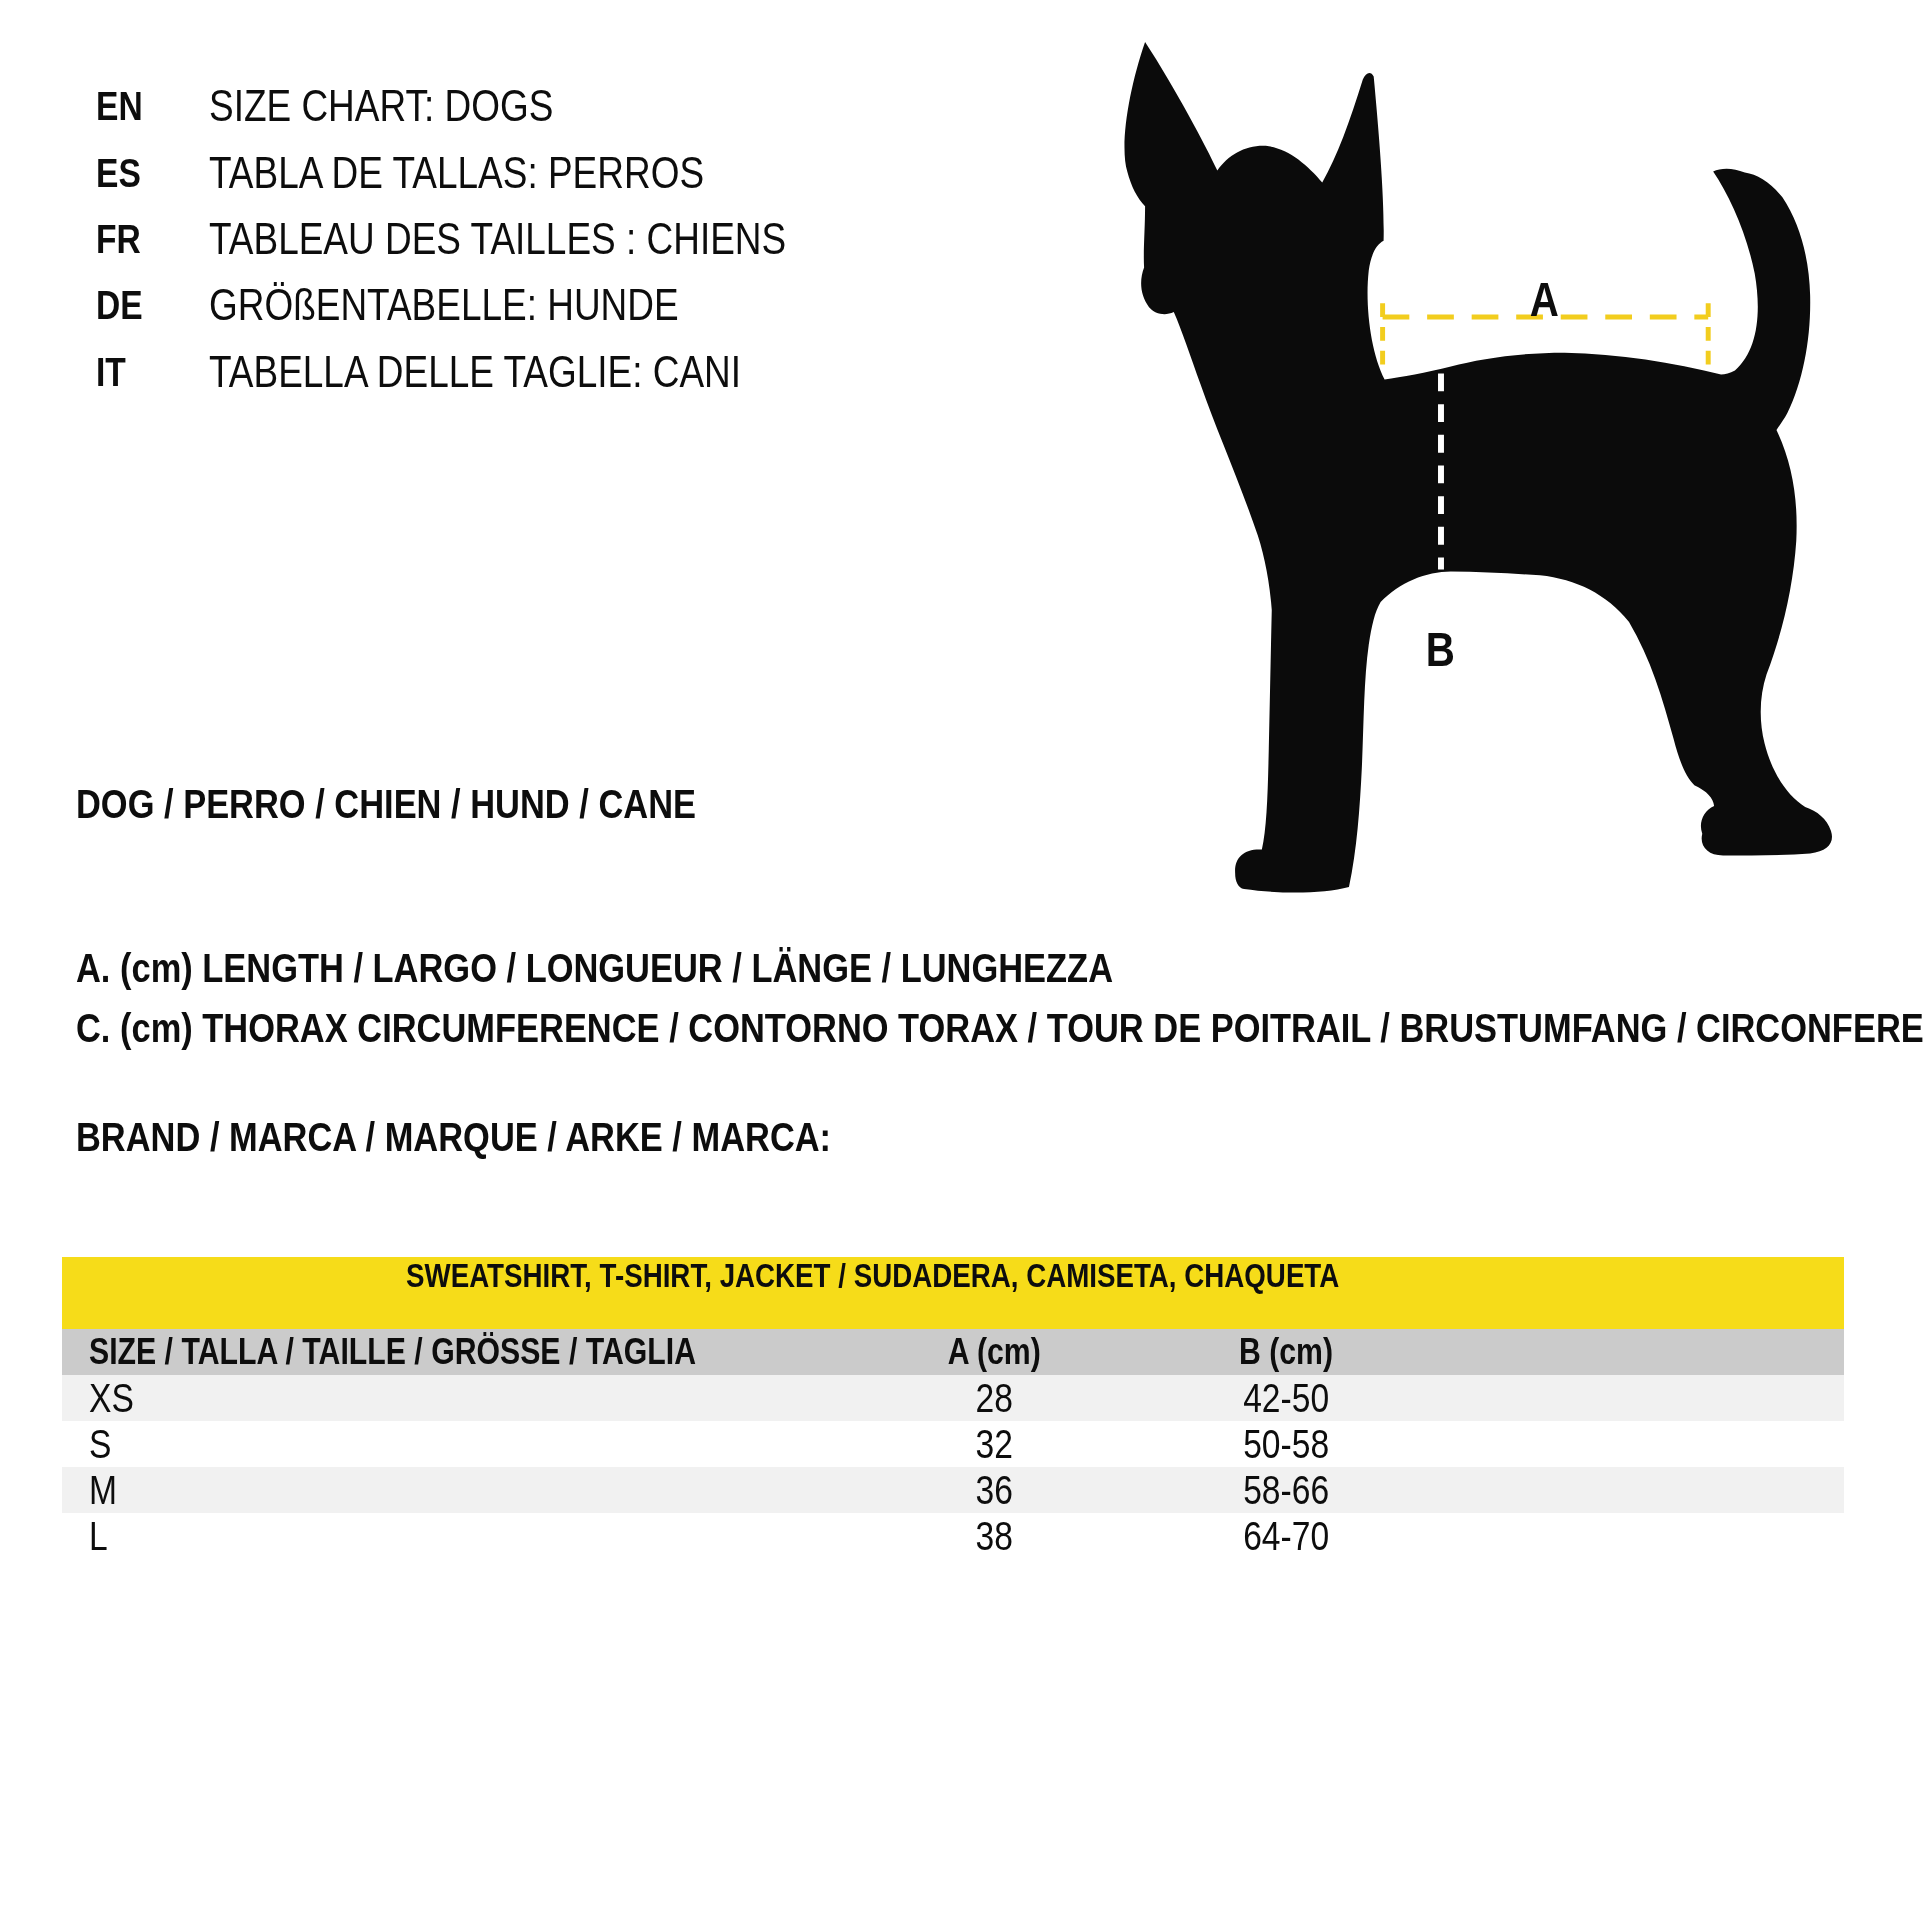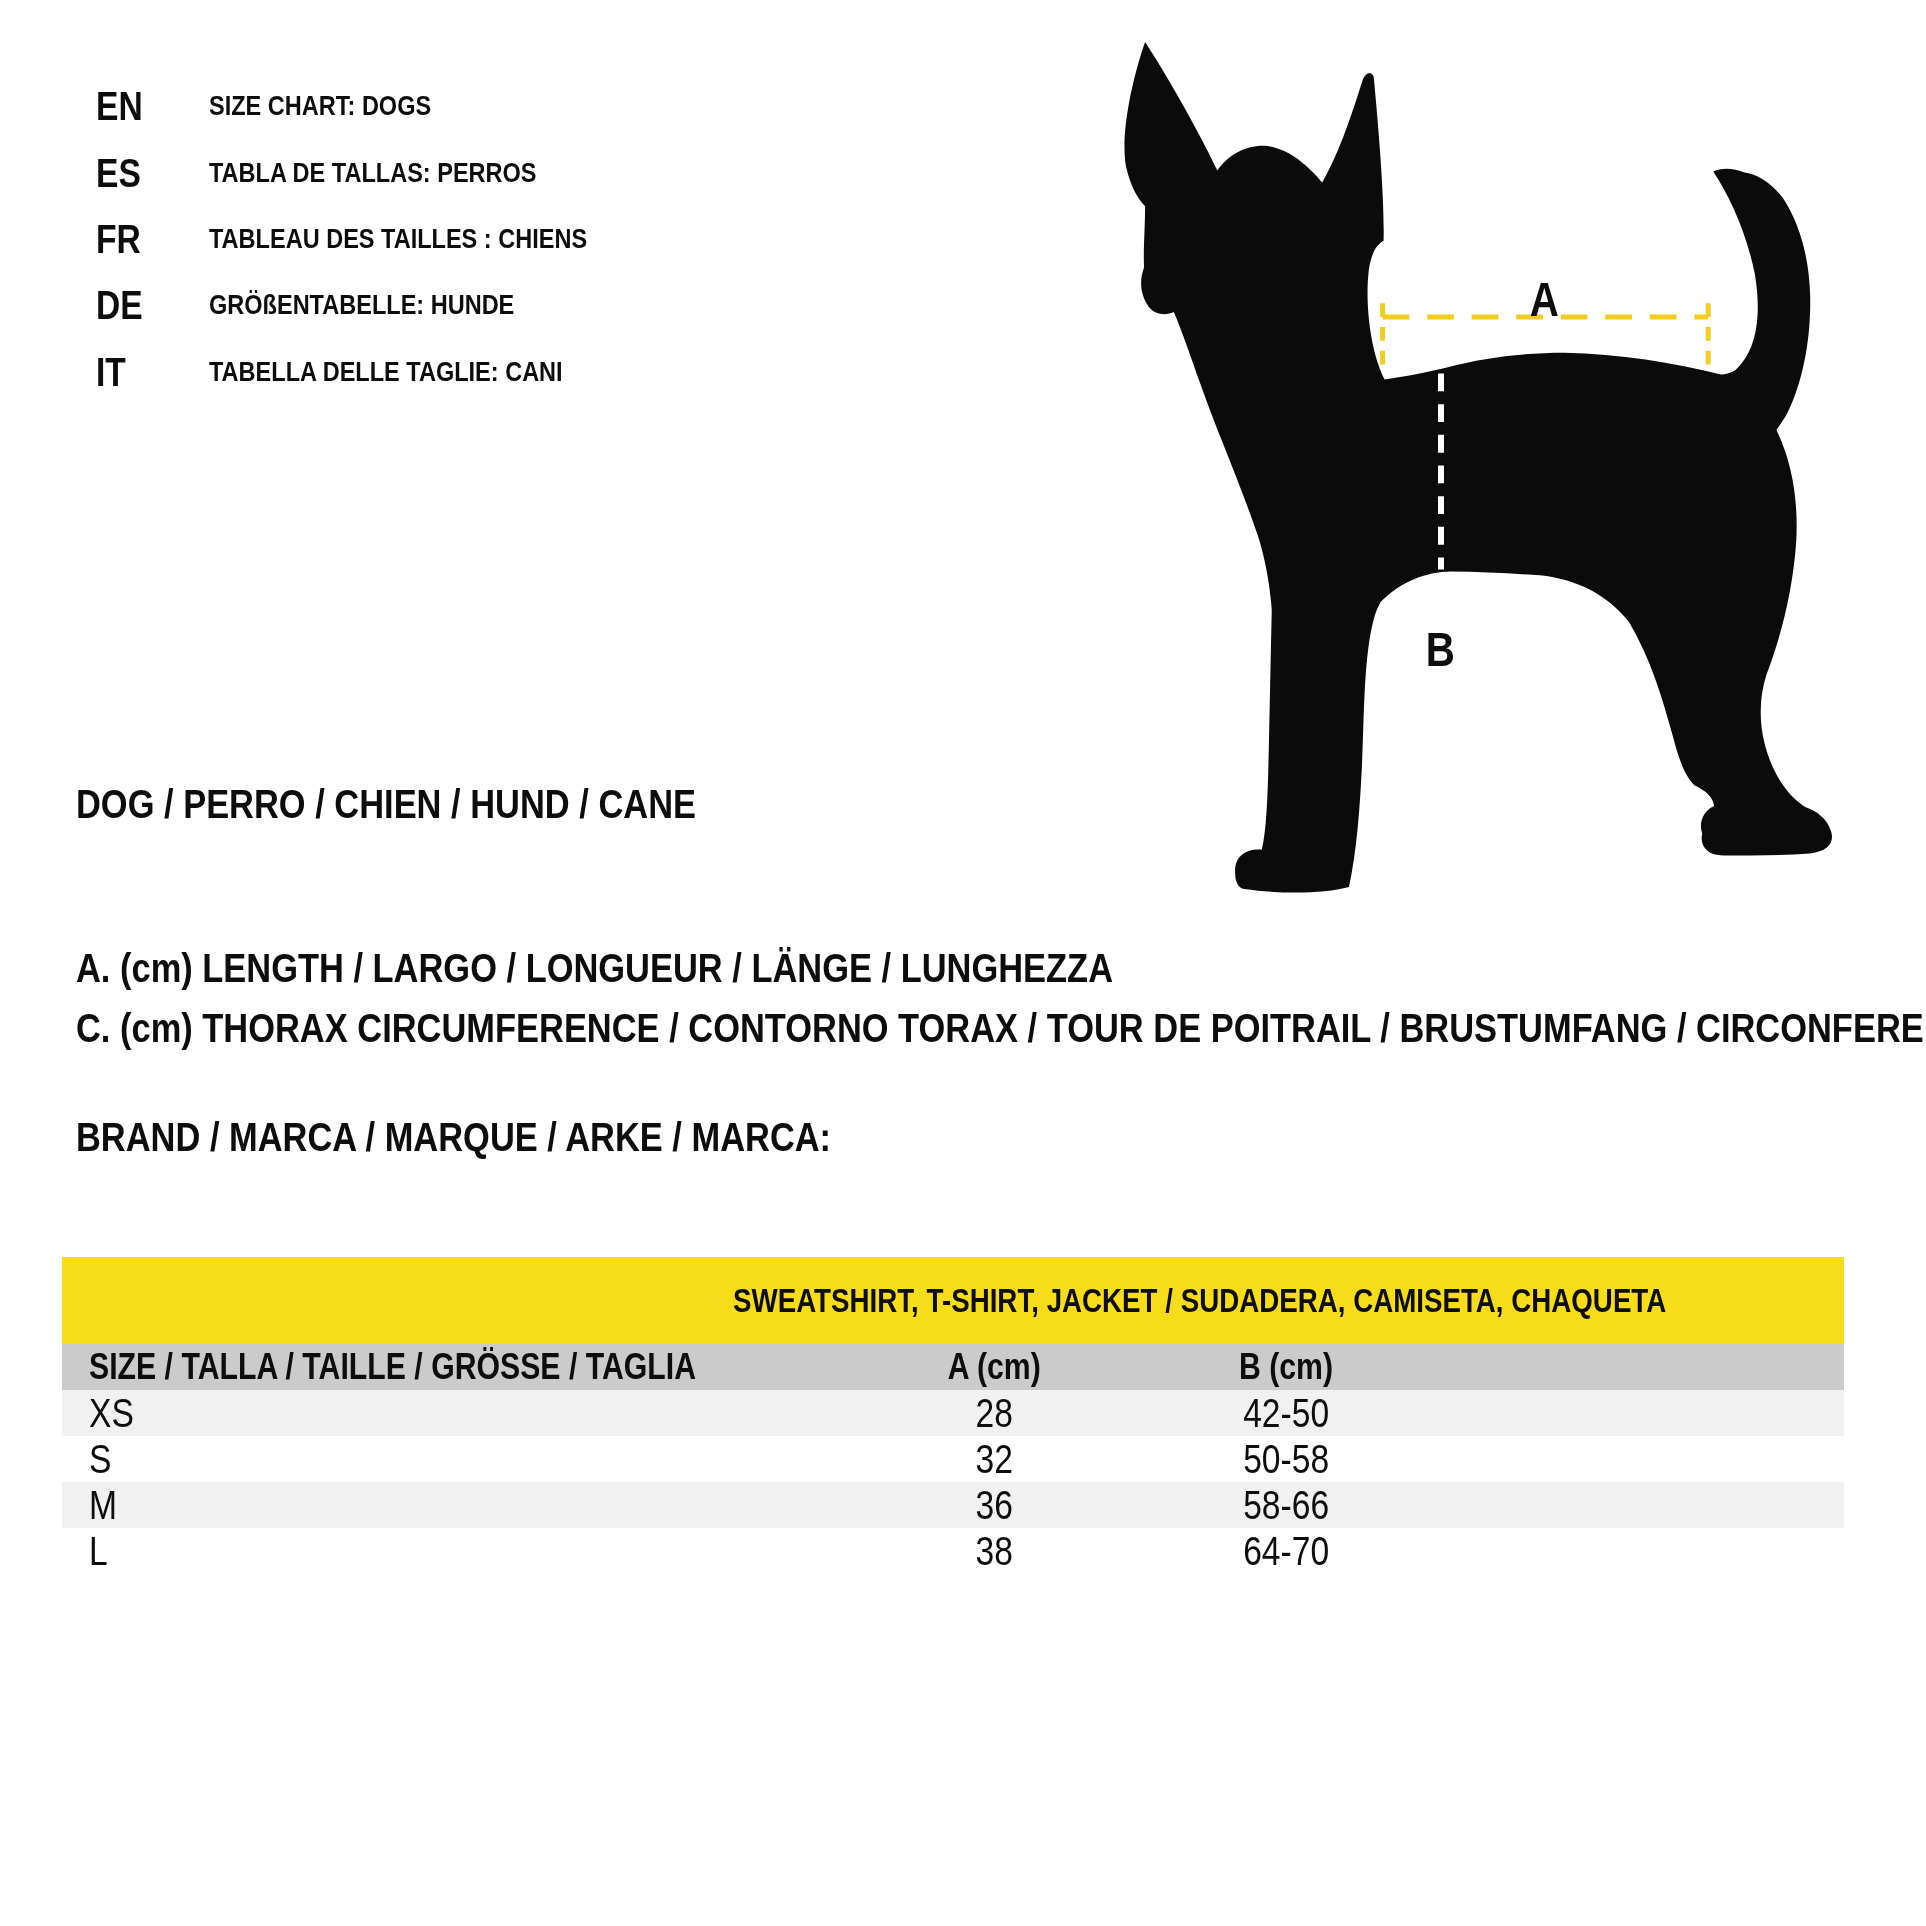--- a/index.html
+++ b/index.html
@@ -23,32 +23,32 @@
   .cond-c {
     display: inline-block;
     transform: scaleX(0.84);
     transform-origin: 50% 50%;
     white-space: nowrap;
   }
 
   
   .lang-row { position: absolute; left: 96px; height: 66px; display: flex; align-items: center; }
   .lang-code { width: 113px; font-size: 40px; font-weight: 700; }
-  .lang-label { font-size: 28px; font-weight: 700; }
+  .lang-label { font-size: 44px; font-weight: 400; }
 
   
   .text-line { position: absolute; left: 76px; height: 44px; display: flex; align-items: center; font-size: 41px; font-weight: 700; }
 
   
   .dog-wrap { position: absolute; left: 1119px; top: 36px; width: 738px; height: 861px; }
   .marker { position: absolute; width: 59px; text-align: center; font-size: 48px; font-weight: 700; }
 
   
   .size-table { position: absolute; left: 62px; top: 1257px; width: 1782px; }
-  .band { height: 87px; display: flex; flex-direction: column; justify-content: center; padding-left: 17px; box-sizing: border-box; text-align: right; }
+  .band { height: 72px; display: flex; flex-direction: row; justify-content: center; padding-left: 17px; box-sizing: border-box; }
   .band-line { font-size: 33px; font-weight: 700; line-height: 38px; }
   .t-header { height: 46px; display: flex; align-items: center; position: relative; font-size: 36px; font-weight: 700; }
   .t-row { height: 46px; display: flex; align-items: center; position: relative; font-size: 40px; font-weight: 400; }
   .c-size { padding-left: 27px; }
   .c-a { position: absolute; left: 804px; width: 257px; text-align: center; }
   .c-b { position: absolute; left: 1096px; width: 257px; text-align: center; }
 </style>
 </head>
 <body>
 

